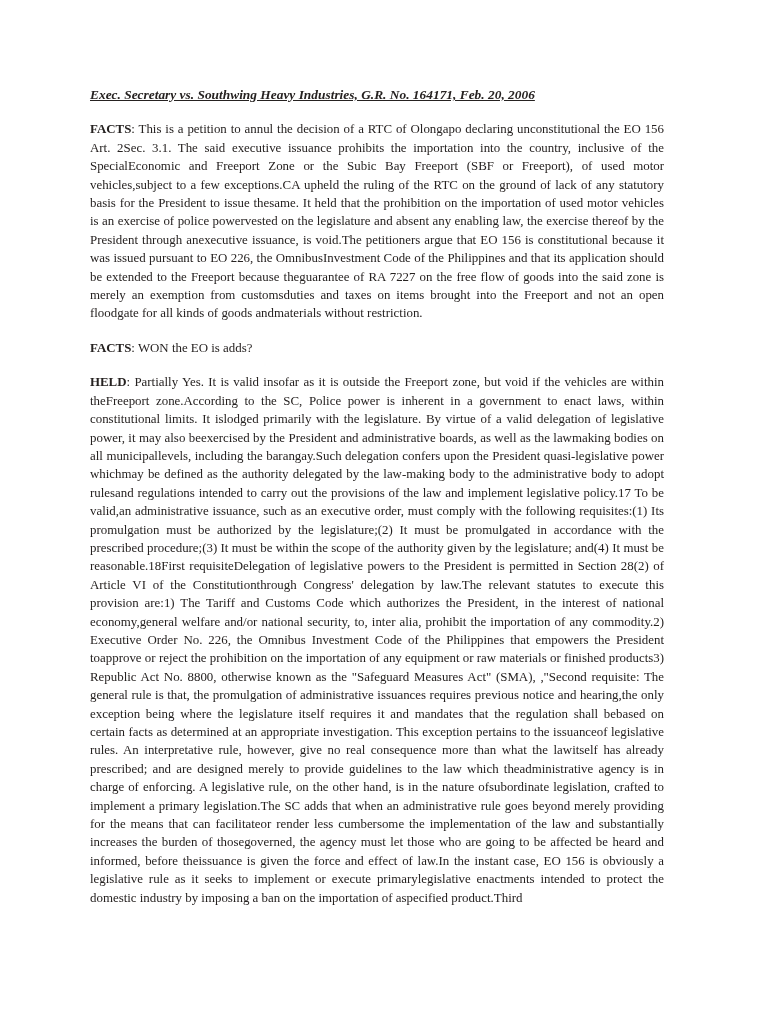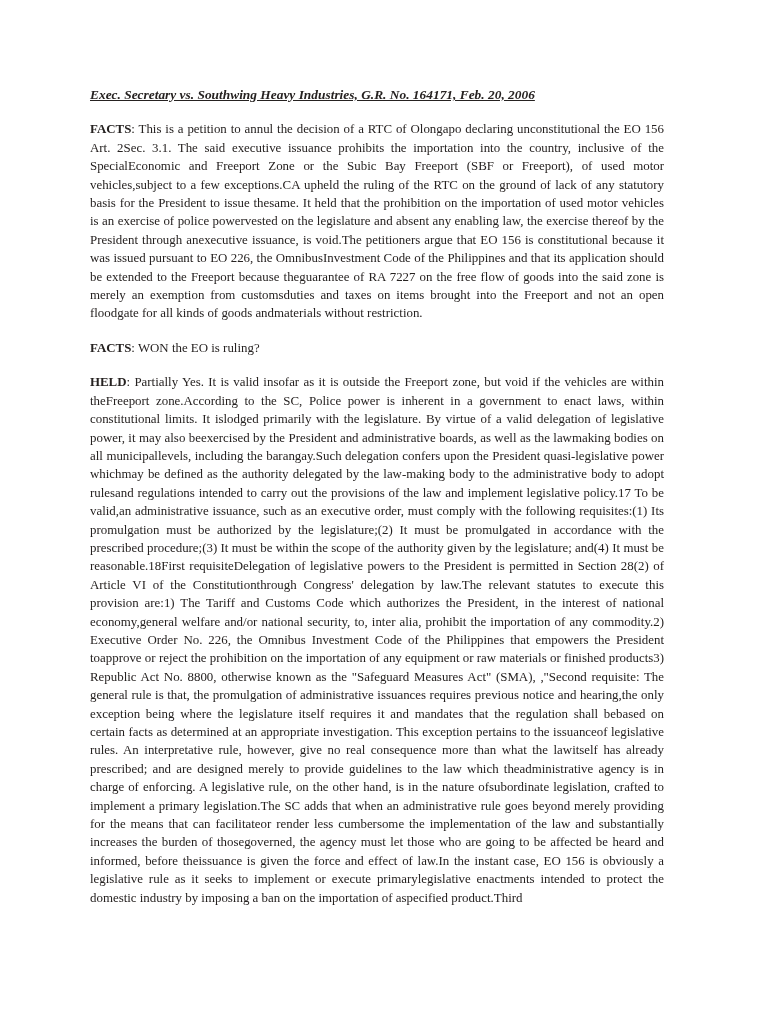--- a/index.html
+++ b/index.html
@@ -42,17 +42,17 @@
 </style>
 </head>
 <body>
 
 <div class="page">
 
   <h1 class="doc-title">Exec. Secretary vs. Southwing Heavy Industries, G.R. No. 164171, Feb. 20, 2006</h1>
 
   <p class="para"><span class="section-label">FACTS</span><span>: This is a petition to annul the decision of a RTC of Olongapo declaring unconstitutional the EO 156 Art. 2Sec. 3.1. The said executive issuance prohibits the importation into the country, inclusive of the SpecialEconomic and Freeport Zone or the Subic Bay Freeport (SBF or Freeport), of used motor vehicles,subject to a few exceptions.CA upheld the ruling of the RTC on the ground of lack of any statutory basis for the President to issue thesame. It held that the prohibition on the importation of used motor vehicles is an exercise of police powervested on the legislature and absent any enabling law, the exercise thereof by the President through anexecutive issuance, is void.The petitioners argue that EO 156 is constitutional because it was issued pursuant to EO 226, the OmnibusInvestment Code of the Philippines and that its application should be extended to the Freeport because theguarantee of RA 7227 on the free flow of goods into the said zone is merely an exemption from customsduties and taxes on items brought into the Freeport and not an open floodgate for all kinds of goods andmaterials without restriction.</span></p>
 
-  <p class="para"><span class="section-label">FACTS</span><span>: WON the EO is ruling?</span></p>
+  <p class="para"><span class="section-label">FACTS</span><span>: WON the EO is adds?</span></p>
 
   <p class="para"><span class="section-label">HELD</span><span>: Partially Yes. It is valid insofar as it is outside the Freeport zone, but void if the vehicles are within theFreeport zone.According to the SC, Police power is inherent in a government to enact laws, within constitutional limits. It islodged primarily with the legislature. By virtue of a valid delegation of legislative power, it may also beexercised by the President and administrative boards, as well as the lawmaking bodies on all municipallevels, including the barangay.Such delegation confers upon the President quasi-legislative power whichmay be defined as the authority delegated by the law-making body to the administrative body to adopt rulesand regulations intended to carry out the provisions of the law and implement legislative policy.17 To be valid,an administrative issuance, such as an executive order, must comply with the following requisites:(1) Its promulgation must be authorized by the legislature;(2) It must be promulgated in accordance with the prescribed procedure;(3) It must be within the scope of the authority given by the legislature; and(4) It must be reasonable.18First requisiteDelegation of legislative powers to the President is permitted in Section 28(2) of Article VI of the Constitutionthrough Congress' delegation by law.The relevant statutes to execute this provision are:1) The Tariff and Customs Code which authorizes the President, in the interest of national economy,general welfare and/or national security, to, inter alia, prohibit the importation of any commodity.2) Executive Order No. 226, the Omnibus Investment Code of the Philippines that empowers the President toapprove or reject the prohibition on the importation of any equipment or raw materials or finished products3) Republic Act No. 8800, otherwise known as the "Safeguard Measures Act" (SMA), ,"Second requisite: The general rule is that, the promulgation of administrative issuances requires previous notice and hearing,the only exception being where the legislature itself requires it and mandates that the regulation shall bebased on certain facts as determined at an appropriate investigation. This exception pertains to the issuanceof legislative rules. An interpretative rule, however, give no real consequence more than what the lawitself has already prescribed; and are designed merely to provide guidelines to the law which theadministrative agency is in charge of enforcing. A legislative rule, on the other hand, is in the nature ofsubordinate legislation, crafted to implement a primary legislation.The SC adds that when an administrative rule goes beyond merely providing for the means that can facilitateor render less cumbersome the implementation of the law and substantially increases the burden of thosegoverned, the agency must let those who are going to be affected be heard and informed, before theissuance is given the force and effect of law.In the instant case, EO 156 is obviously a legislative rule as it seeks to implement or execute primarylegislative enactments intended to protect the domestic industry by imposing a ban on the importation of aspecified product.Third</span></p>
 
 </div>
 
 </body></html>

